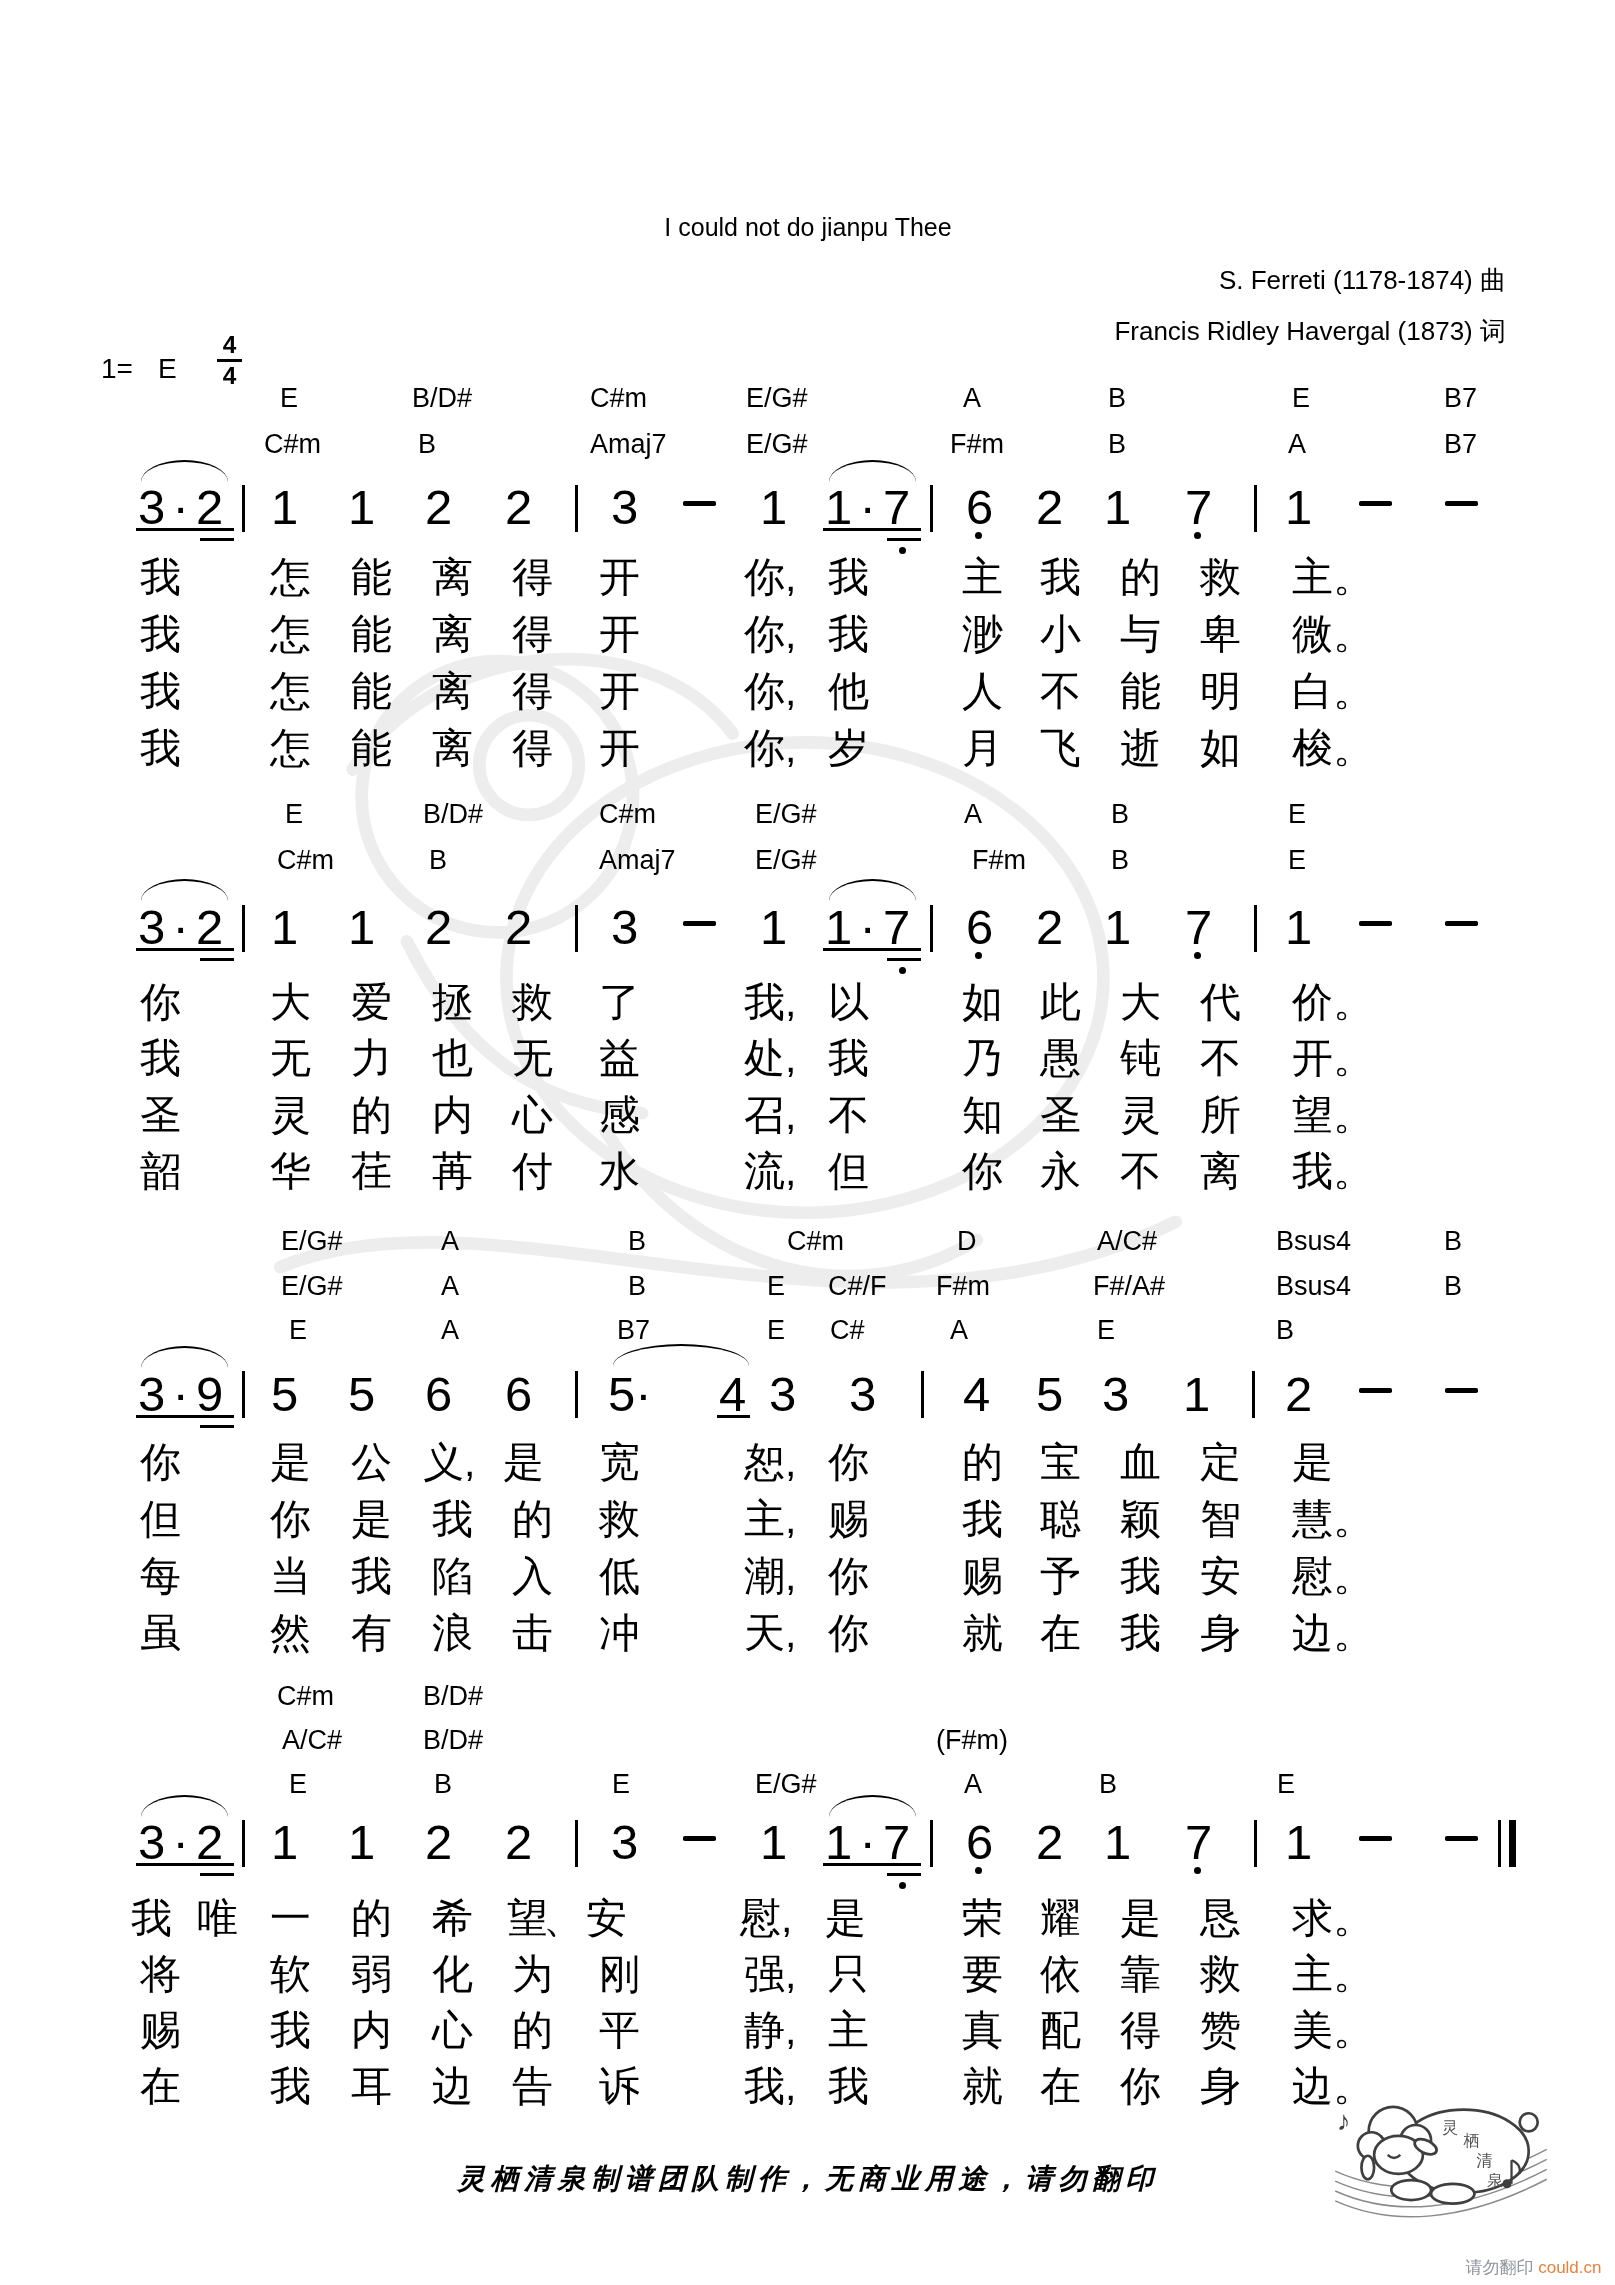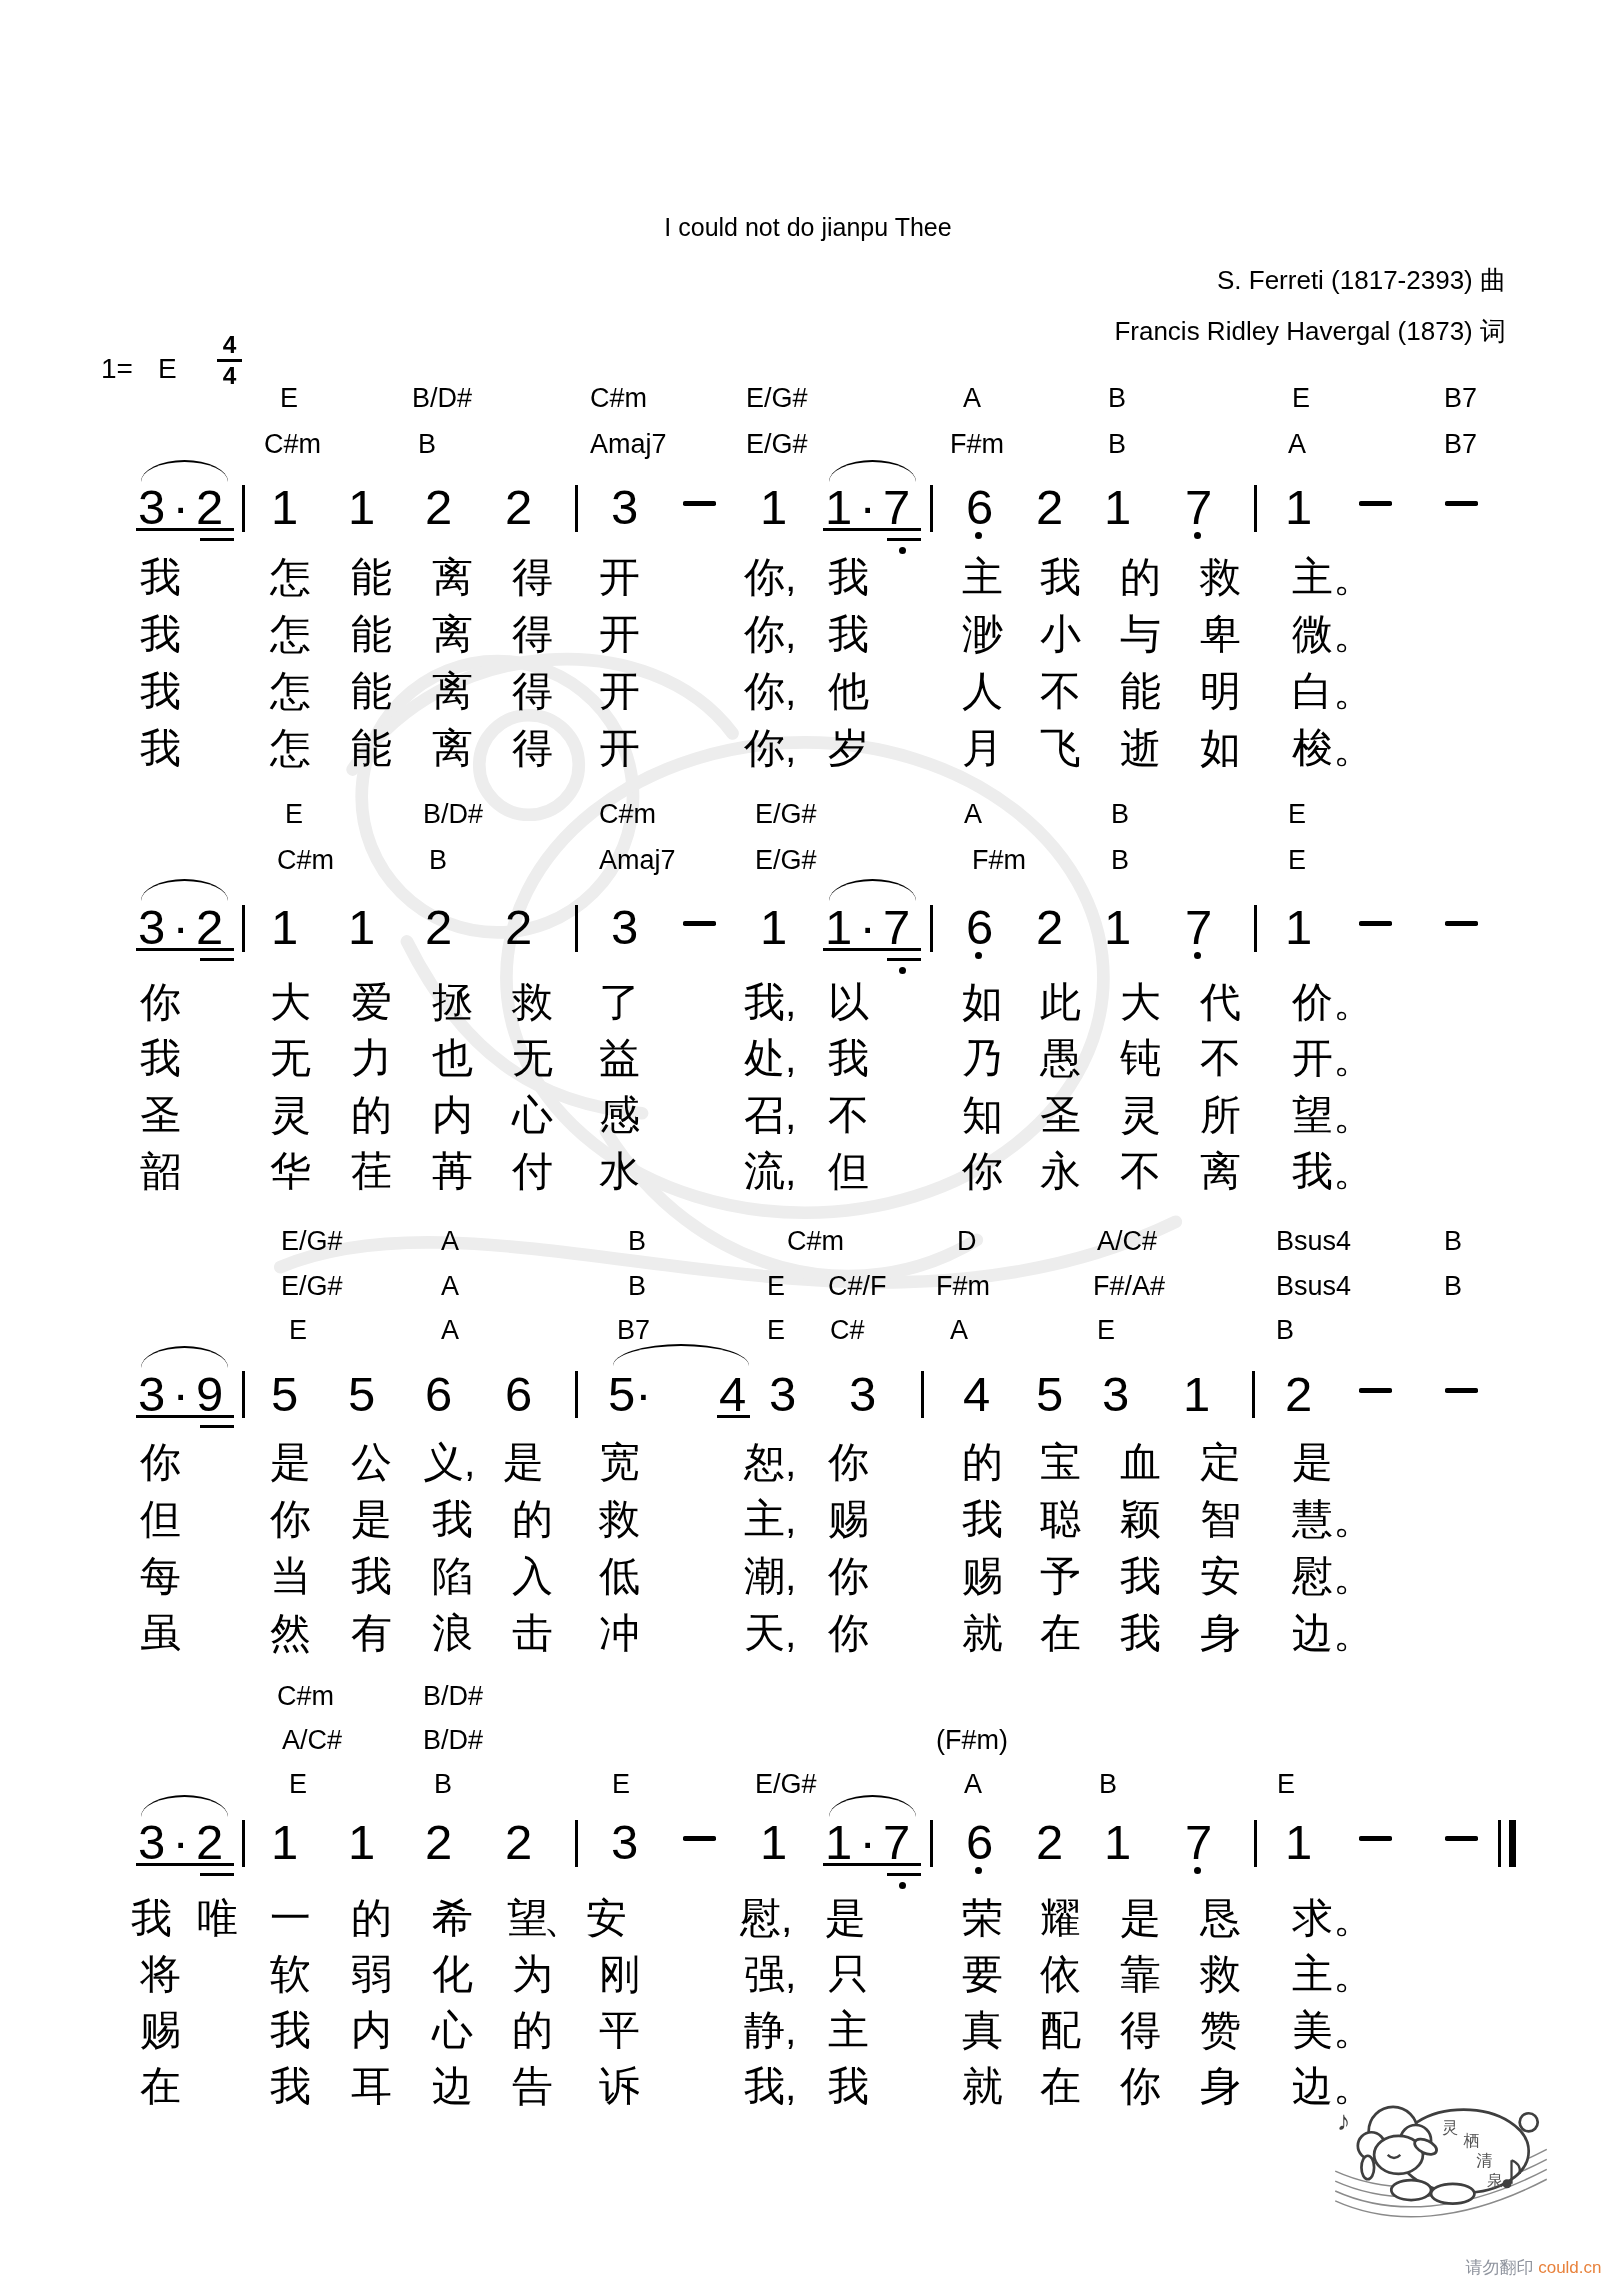--- a/index.html
+++ b/index.html
@@ -46,21 +46,21 @@
       <circle cx="335" cy="285" r="55"></circle>
       <ellipse cx="640" cy="520" rx="330" ry="260"></ellipse>
       <path d="M140,290 C240,140 470,130 560,250"></path>
       <path d="M60,840 C300,740 700,960 1050,790"></path>
       <path d="M420,690 C520,850 700,890 830,810"></path>
       <path d="M200,480 C260,600 340,660 460,670"></path>
     </g>
   </svg>
 
   <div class="subtitle">I could not do jianpu Thee</div>
-  <div class="composer">S. Ferreti (1817-2393) 曲</div>
+  <div class="composer">S. Ferreti (1178-1874) 曲</div>
   <div class="lyricist">Francis Ridley Havergal (1873) 词</div>
 
   <div class="keysig">
     <span>1=</span><span class="kl">E</span>
   </div>
   <div class="timesig">
     <span>4</span>
     <span class="fbar"></span>
     <span>4</span>
   </div>
@@ -428,20 +428,21 @@
       <div class="lyr" style="left: 599px; top: 2066px;">诉</div>
       <div class="lyr" style="left: 744px; top: 2066px;">我,</div>
       <div class="lyr" style="left: 828px; top: 2066px;">我</div>
       <div class="lyr" style="left: 962px; top: 2066px;">就</div>
       <div class="lyr" style="left: 1040px; top: 2066px;">在</div>
       <div class="lyr" style="left: 1120px; top: 2066px;">你</div>
       <div class="lyr" style="left: 1200px; top: 2066px;">身</div>
       <div class="lyr" style="left: 1292px; top: 2066px;">边。</div>
     </div>
 
+  <div class="footer-notice">灵栖清泉制谱团队制作，无商业用途，请勿翻印</div>
 
   <svg class="logo" width="226" height="145" viewBox="0 0 250 160">
     <g fill="none" stroke="#8a8a8a" stroke-width="1.6">
       <path d="M8,84 C70,112 150,108 242,60"></path>
       <path d="M8,95 C70,123 150,119 242,71"></path>
       <path d="M8,106 C70,134 150,130 242,82"></path>
       <path d="M8,117 C70,145 150,141 242,93"></path>
     </g>
     <g stroke="#3f3f3f" stroke-width="3" fill="#ffffff">
       <circle cx="222" cy="30" r="10"></circle>

